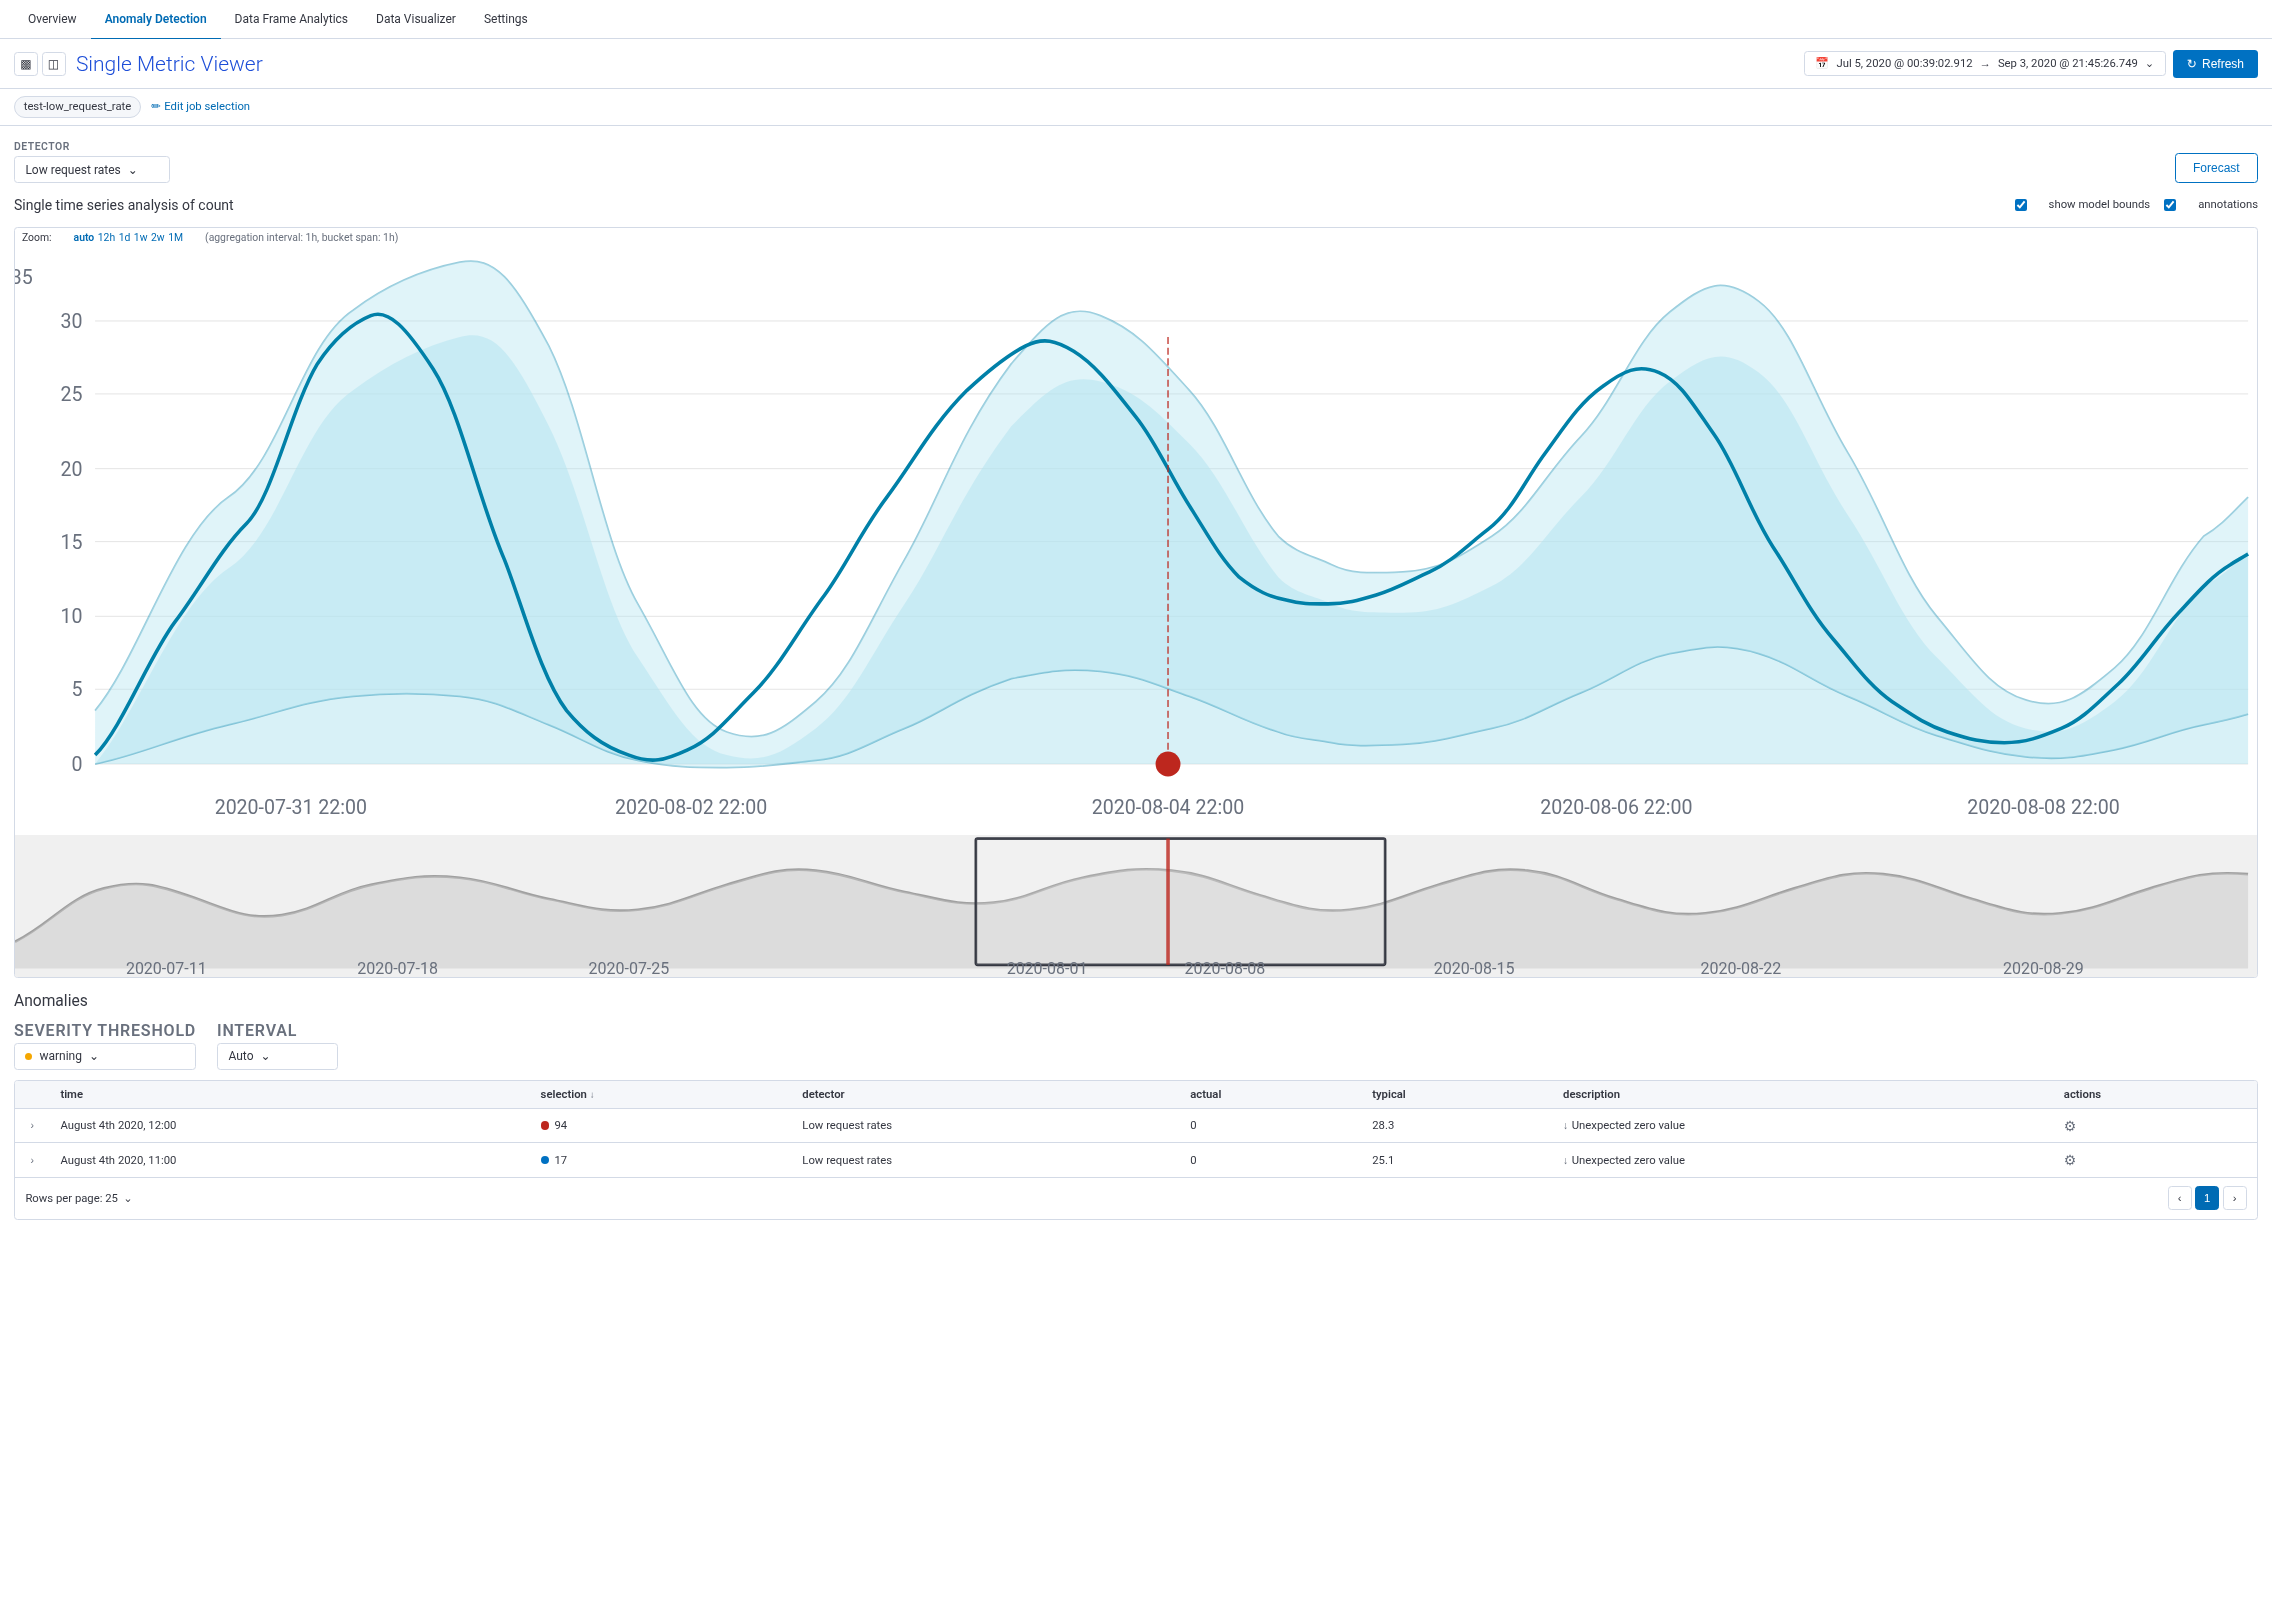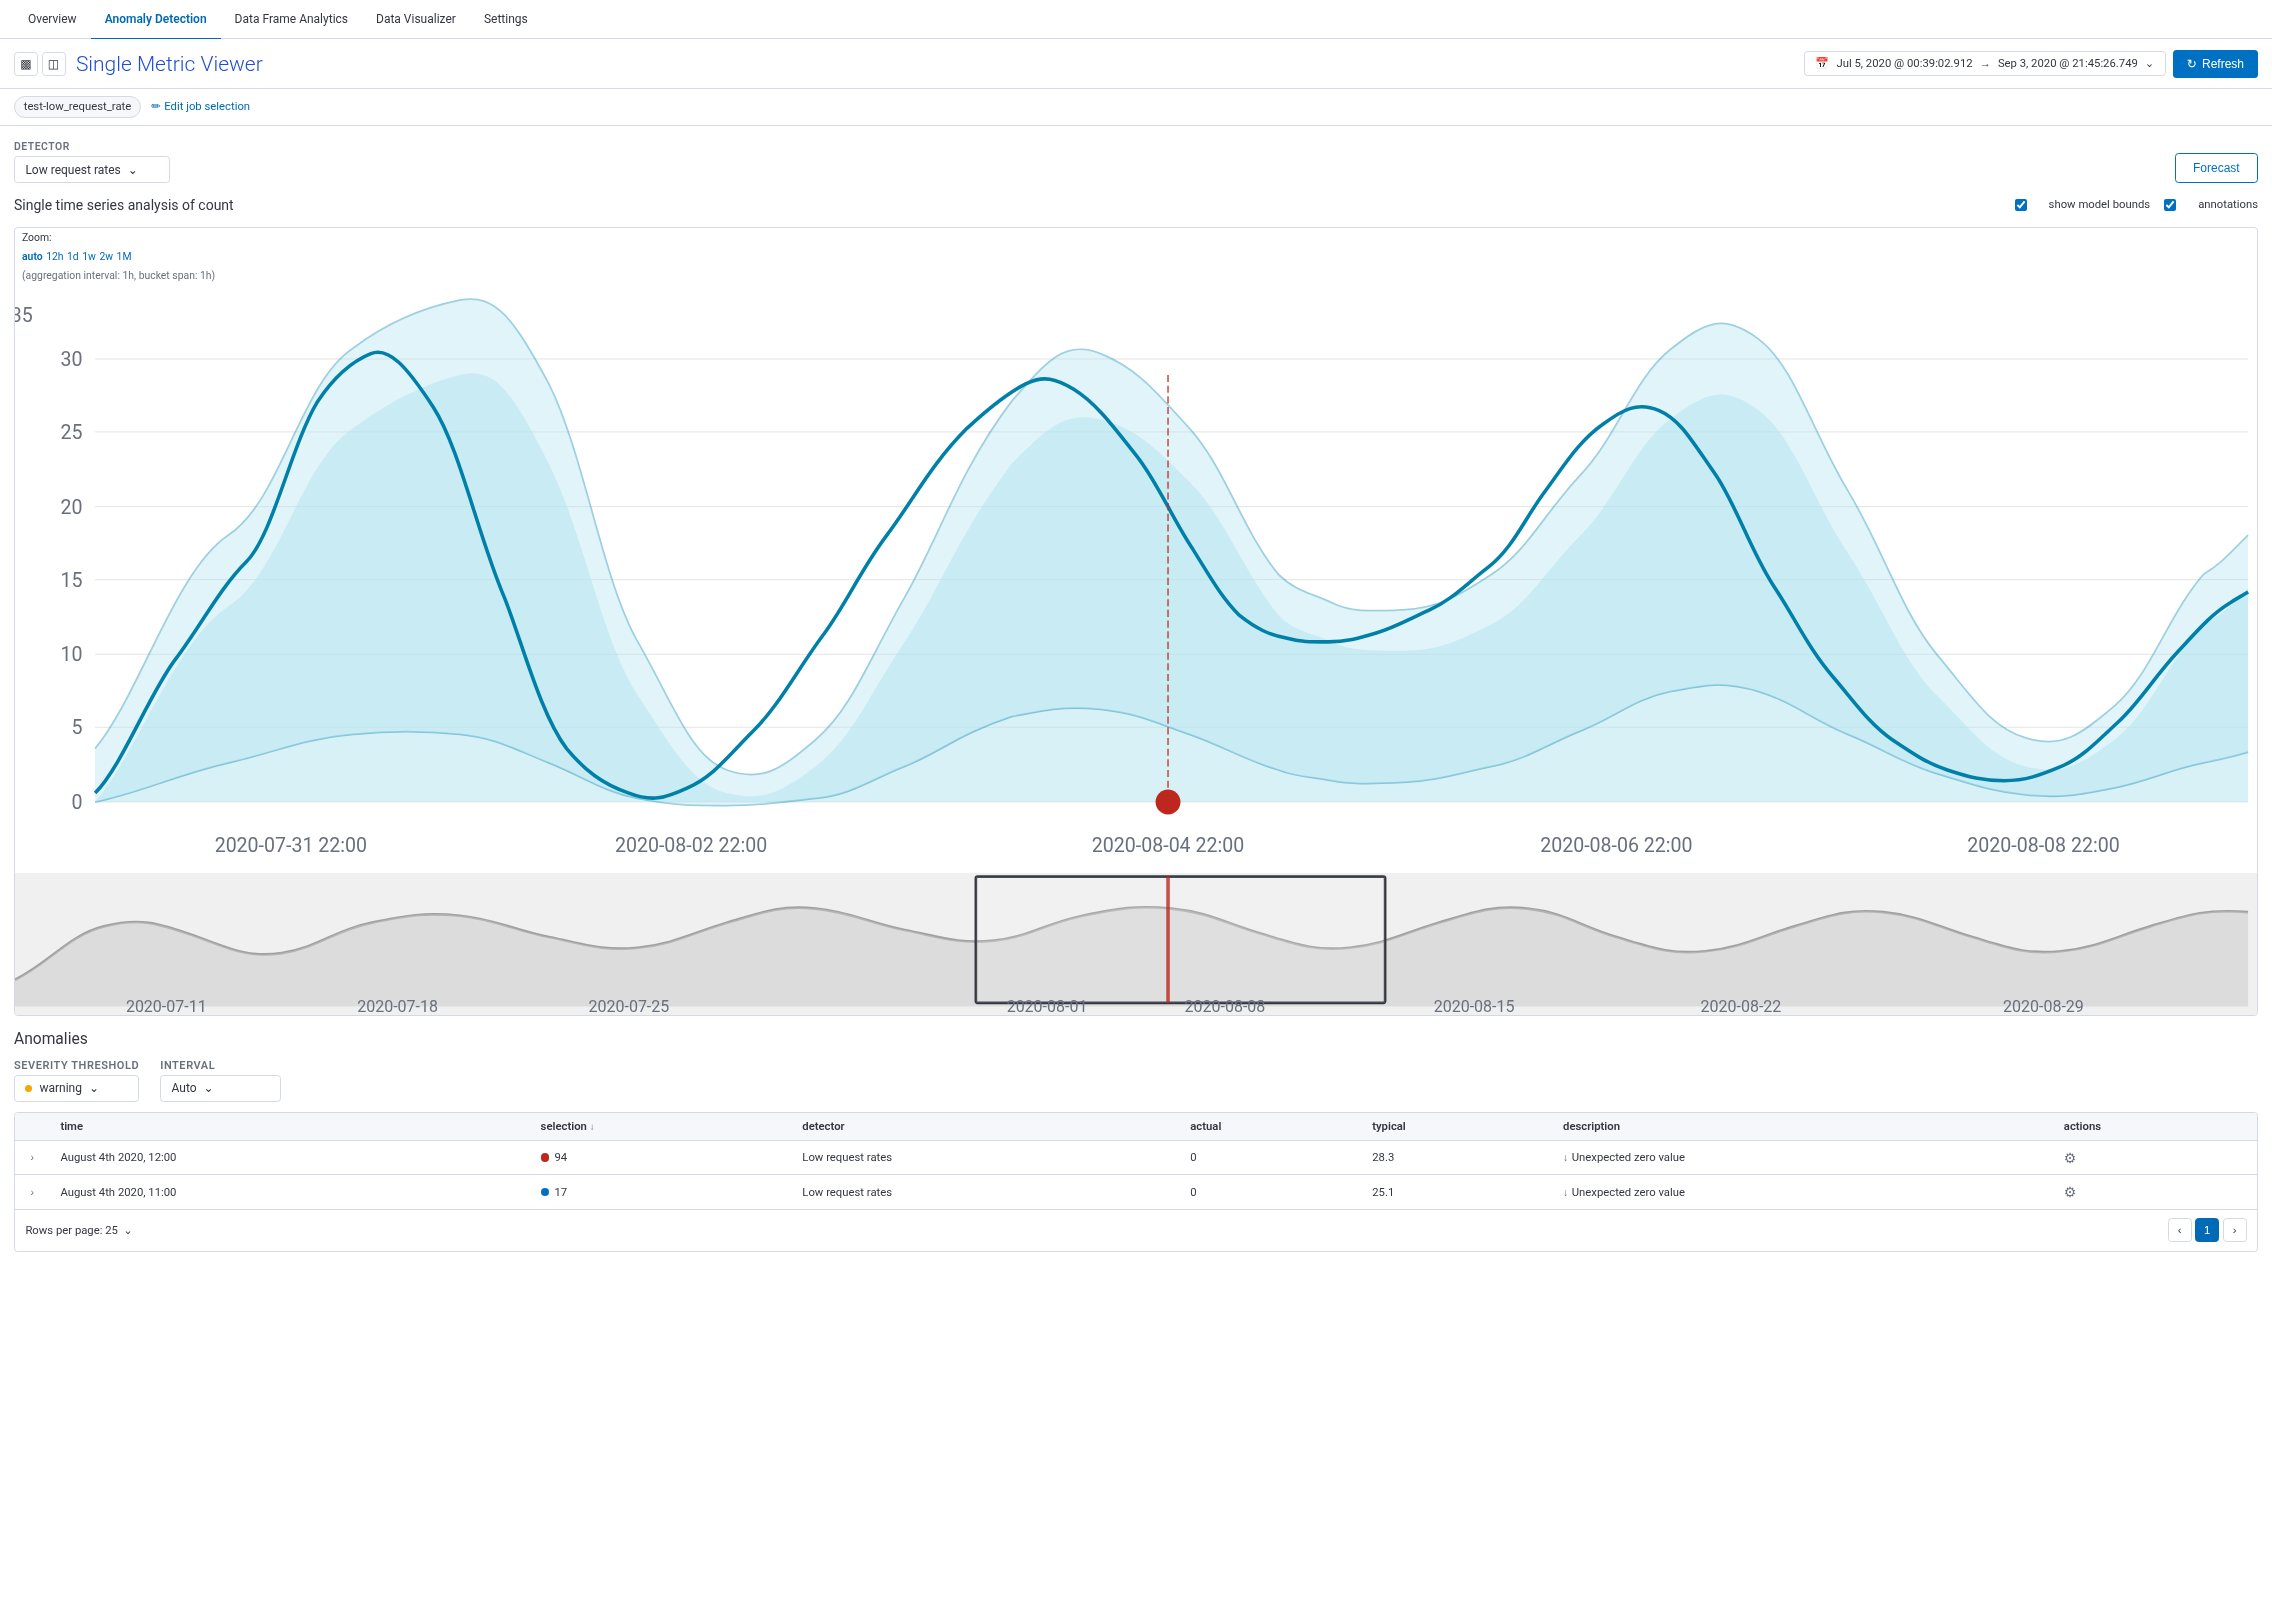--- a/index.html
+++ b/index.html
@@ -35,35 +35,35 @@
 
     
     .chart-section { margin-bottom: 7px; }
     .chart-title { font-size: 14px; font-weight: 400; margin-bottom: 7px; }
     .chart-controls { display: flex; align-items: center; justify-content: flex-end; gap: 14px; margin-bottom: 7px; }
     .checkbox-label { display: flex; align-items: center; gap: 22px; font-size: 11.3px; cursor: pointer; }
     .checkbox-label input[type="checkbox"] { accent-color: #0071c2; width: 12px; height: 12px; }
 
     
     .chart-container { border: 0.9px solid #d3dae6; border-radius: 3.5px; overflow: hidden; }
-    .zoom-bar { display: flex; align-items: flex-start; gap: 6px; padding: 3.5px 7px; font-size: 10.4px; color: #69707d; flex-direction: column; }
+    .zoom-bar { display: flex; align-items: flex-start; gap: 22px; padding: 3.5px 7px; font-size: 10.4px; color: #69707d; }
     .zoom-label { color: #343741; }
     .zoom-links { display: flex; gap: 3.5px; }
     .zoom-link { color: #006bb4; cursor: pointer; font-size: 10.4px; }
     .zoom-link.active { color: #006bb4; font-weight: 600; }
     .zoom-info { color: #69707d; font-size: 10.4px; }
     svg.main-chart { width: 100%; display: block; }
     svg.mini-chart { width: 100%; display: block; background: #f5f7fa; }
 
     
     .anomalies-section { margin-top: 14px; }
     .anomalies-title { font-size: 15.6px; font-weight: 400; margin-bottom: 10.4px; }
     .filters-row { display: flex; gap: 21px; margin-bottom: 10.4px; }
     .filter-group { display: flex; flex-direction: column; gap: 3.5px; }
-    .filter-label { font-size: 11px; color: #69707d; font-weight: 600; text-transform: uppercase; letter-spacing: 0.05em; }
+    .filter-label { font-size: 16px; color: #69707d; font-weight: 600; text-transform: uppercase; letter-spacing: 0.05em; }
     .filter-select { display: flex; align-items: center; gap: 7px; border: 0.9px solid #d3dae6; border-radius: 3.5px; padding: 5.2px 10.4px; cursor: pointer; font-size: 12px; background: #fff; min-width: 121px; }
     .severity-dot { width: 7px; height: 7px; border-radius: 50%; background: #f5a700; display: inline-block; }
 
     
     .table-wrapper { border: 0.9px solid #d3dae6; border-radius: 3.5px; overflow: hidden; }
     table { width: 100%; border-collapse: collapse; }
     th { text-align: left; padding: 7px 10.4px; background: #f5f7fa; border-bottom: 0.9px solid #d3dae6; font-size: 11.3px; font-weight: 600; color: #343741; }
     td { padding: 8.7px 10.4px; border-bottom: 0.9px solid #d3dae6; font-size: 11.3px; color: #343741; }
     tr:last-child td { border-bottom: none; }
     .expand-btn { background: none; border: none; cursor: pointer; color: #69707d; font-size: 10.4px; padding: 1.7px 5.2px; }

